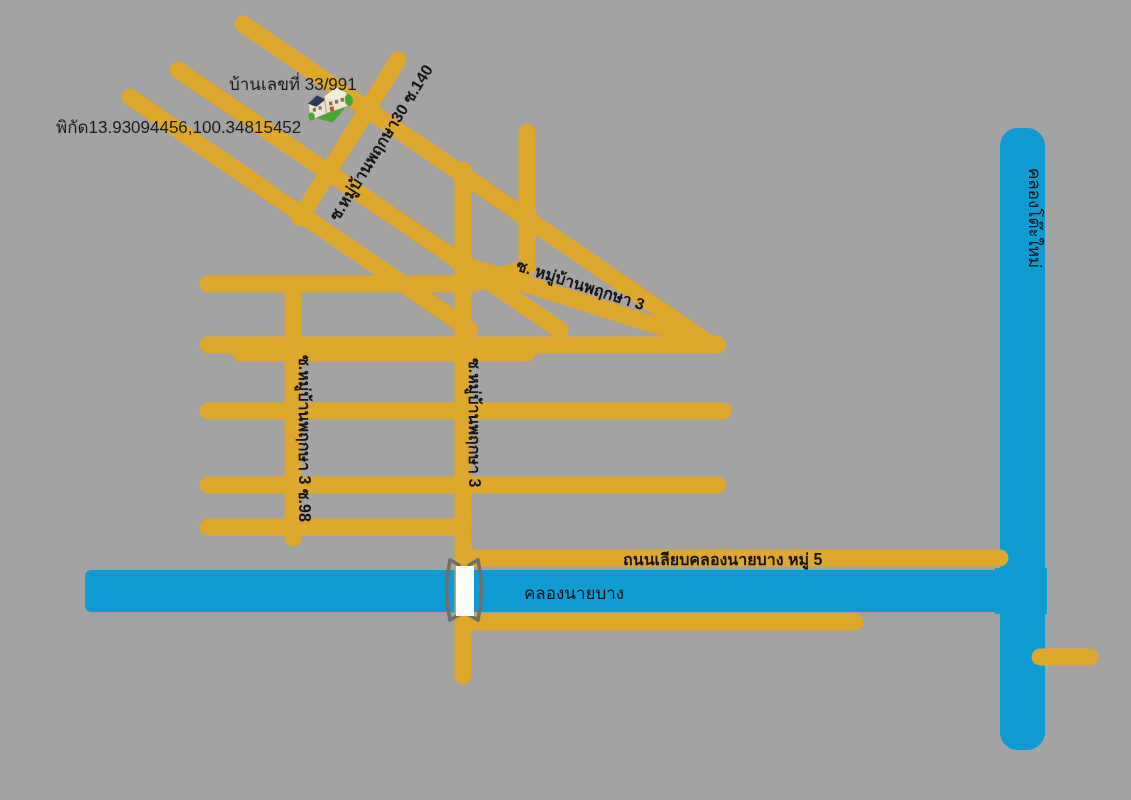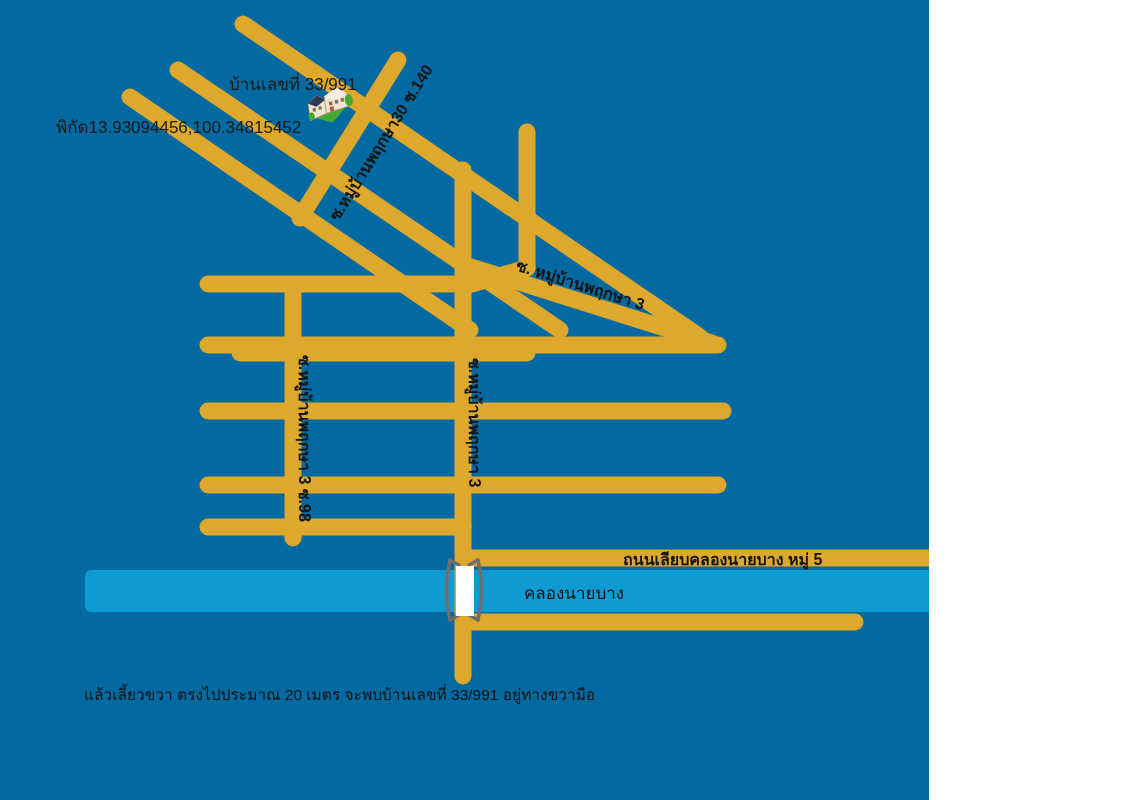--- a/index.html
+++ b/index.html
@@ -5,23 +5,23 @@
   html, body {
     margin: 0;
     padding: 0;
     background: #ffffff;
   }
   body {
     font-family: "Liberation Sans", "DejaVu Sans", sans-serif;
   }
   #map-root {
     position: relative;
-    width: 929px;
+    width: 1131px;
     height: 800px;
-    background: #0369a1;
+    background: #a3a3a3;
     overflow: hidden;
   }
   #map-svg {
     position: absolute;
     left: 0;
     top: 0;
     width: 1131px;
     height: 800px;
     display: block;
   }
@@ -161,16 +161,15 @@
 
     <text class="map-label-road" x="623" y="565">ถนนเลียบคลองนายบาง หมู่ 5</text>
 
     <text class="map-label-water" x="1029" y="168" transform="rotate(90,1029,168)">คลองโต๊ะใหม่</text>
 
     <text class="map-label-water" x="524" y="599">คลองนายบาง</text>
 
   </svg>
 
   <div class="desc-block">
-    <span class="desc-line">แล้วเลี้ยวขวา ตรงไปประมาณ 20 เมตร จะพบบ้านเลขที่ 33/991 อยู่ทางขวามือ</span>
   </div>
 
 </div>
 
 </body></html>

